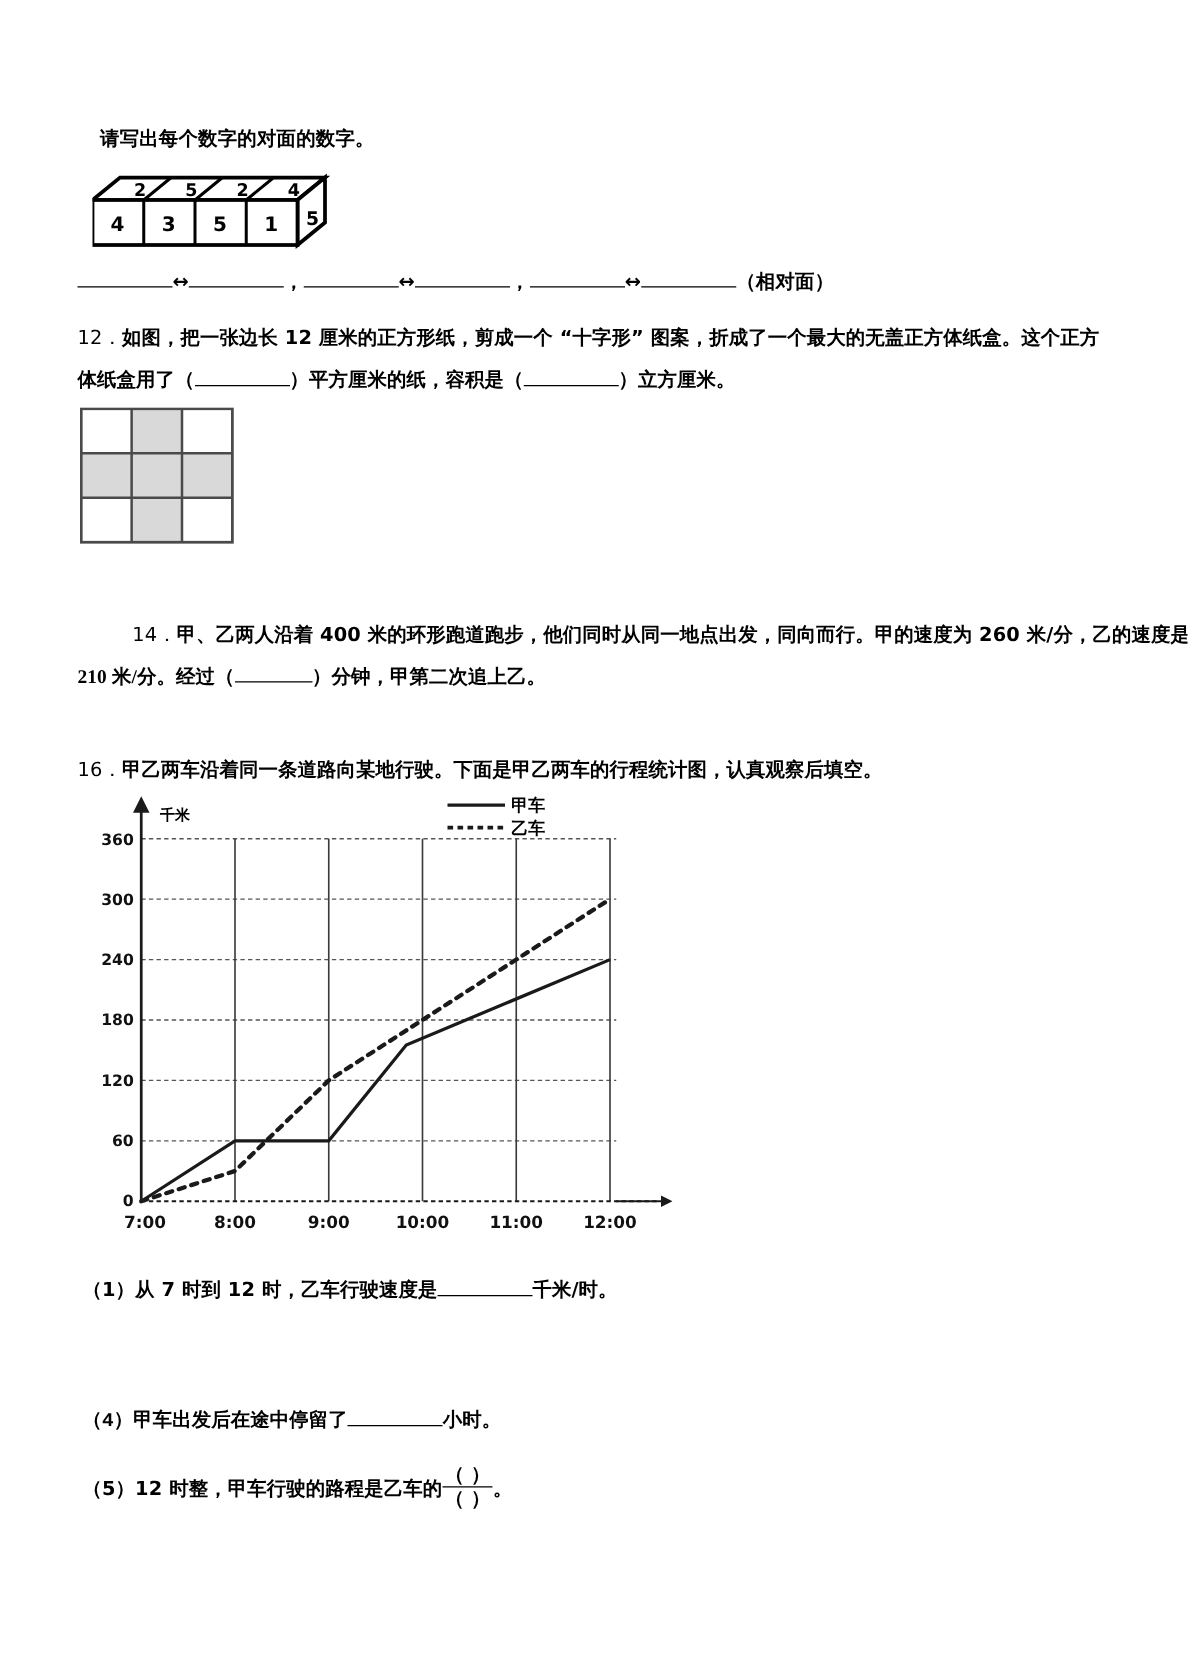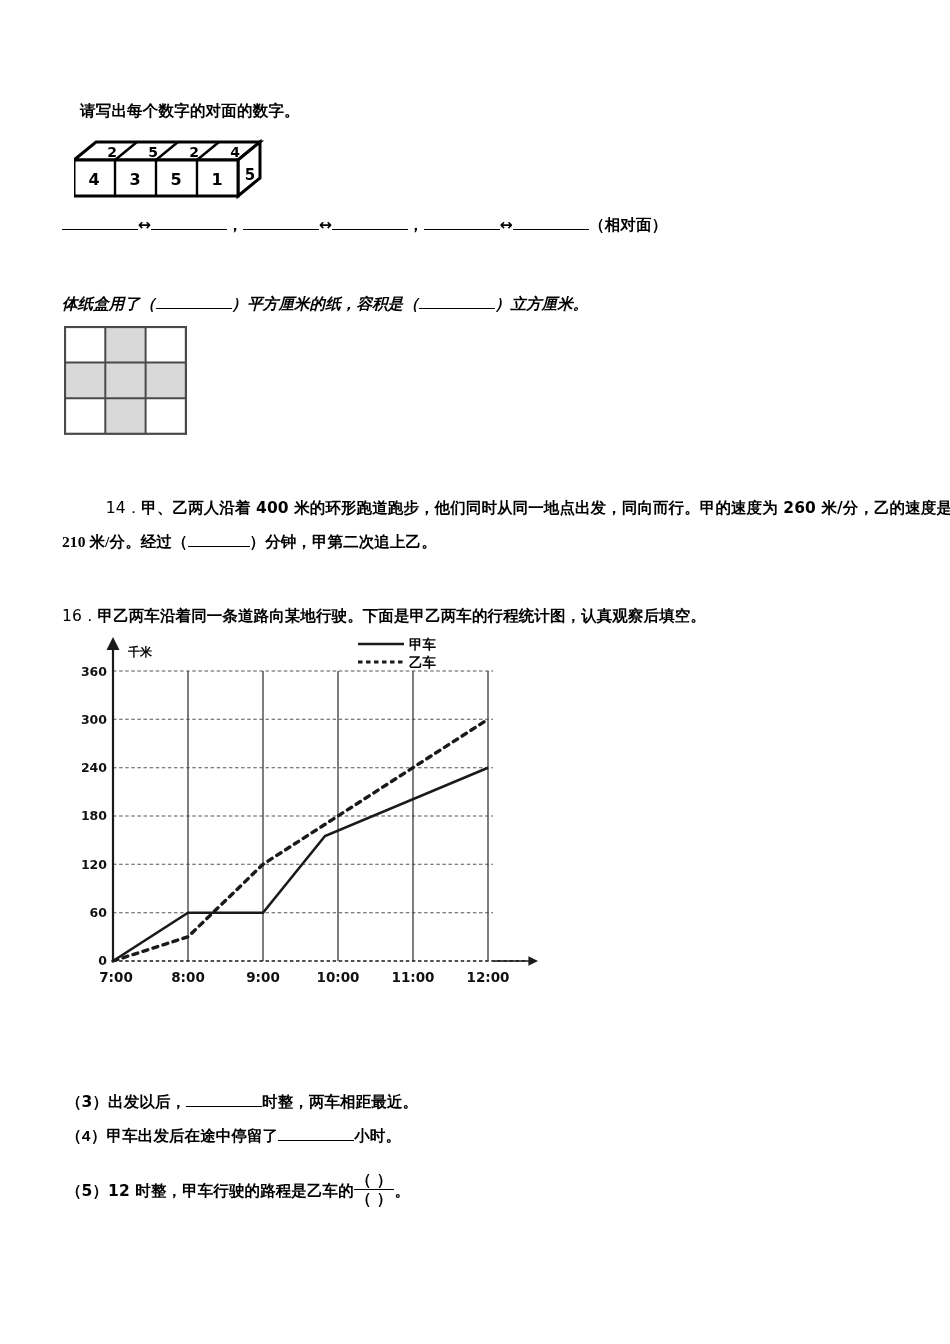--- a/index.html
+++ b/index.html
@@ -136,21 +136,24 @@
       <text x="143" y="47" font-family="DejaVu Sans, sans-serif" font-size="16" font-weight="bold" text-anchor="middle">1</text>
 
       <text x="176" y="42" font-family="DejaVu Sans, sans-serif" font-size="15" font-weight="bold" text-anchor="middle">5</text>
     </svg>
   </div>
 
   <div class="qline" style="left:44px; top:214px; font-weight:600;">
     <span class="blank b-lg"></span><span>↔</span><span class="blank b-lg"></span><span>，</span><span class="blank b-lg"></span><span>↔</span><span class="blank b-lg"></span><span>，</span><span class="blank b-lg"></span><span>↔</span><span class="blank b-lg"></span><span>（相对面）</span>
   </div>
 
-  <div class="qtext" style="left:44px; top:292px; width:880px;font-style:italic;">
+  <div class="qtext" style="left:44px; top:258px; width:880px;">
+    <span class="num-label">12．</span><span>如图，把一张边长 12 厘米的正方形纸，剪成一个 “十字形” 图案，折成了一个最大的无盖正方体纸盒。这个正方</span>
+  </div>
+  <div class="qtext" style="left:44px; top:292px; width:880px;">
     <span>体纸盒用了（</span><span class="blank b-lg"></span><span>）平方厘米的纸，容积是（</span><span class="blank b-lg"></span><span>）立方厘米。</span>
   </div>
 
   <div class="cross-fig">
     <svg width="124" height="110" viewBox="0 0 124 110" xmlns="http://www.w3.org/2000/svg">
 
       <rect x="41.3" y="1" width="40.3" height="35.6" fill="#d9d9d9"></rect>
       <rect x="1" y="36.6" width="40.3" height="35.6" fill="#d9d9d9"></rect>
       <rect x="41.3" y="36.6" width="40.3" height="35.6" fill="#d9d9d9"></rect>
       <rect x="81.6" y="36.6" width="40.3" height="35.6" fill="#d9d9d9"></rect>
@@ -233,25 +236,25 @@
 
       <g>
         <line x1="290" y1="14" x2="336" y2="14" stroke="#1a1a1a" stroke-width="2.6"></line>
         <text x="341" y="19" font-family="DejaVu Sans, sans-serif" font-size="13.5" font-weight="bold">甲车</text>
         <line x1="290" y1="32" x2="336" y2="32" stroke="#1a1a1a" stroke-width="3" stroke-dasharray="4.5,3.5"></line>
         <text x="341" y="37" font-family="DejaVu Sans, sans-serif" font-size="13.5" font-weight="bold">乙车</text>
       </g>
     </svg>
   </div>
 
-
-
-  <div class="qtext" style="left:48px; top:1090px;">
-    <span>（3）</span><span>出发以后，</span><span class="blank b-lg"></span><span>时整，两车相距最近。</span>
-  </div>
+  <div class="qtext" style="left:48px; top:1020px;">
+    <span>（1）</span><span>从 7 时到 12 时，乙车行驶速度是</span><span class="blank b-lg"></span><span>千米/时。</span>
+  </div>
+
+
 
   <div class="qtext" style="left:48px; top:1125px;font-family:Liberation Mono, monospace;">
     <span>（4）</span><span>甲车出发后在途中停留了</span><span class="blank b-lg"></span><span>小时。</span>
   </div>
 
   <div class="qtext" style="left:48px; top:1172px;">
     <span>（5）</span><span>12 时整，甲车行驶的路程是乙车的</span><span class="frac"><span class="fnum">（    ）</span><span class="fden">（    ）</span></span><span>。</span>
   </div>
 
 </div>

